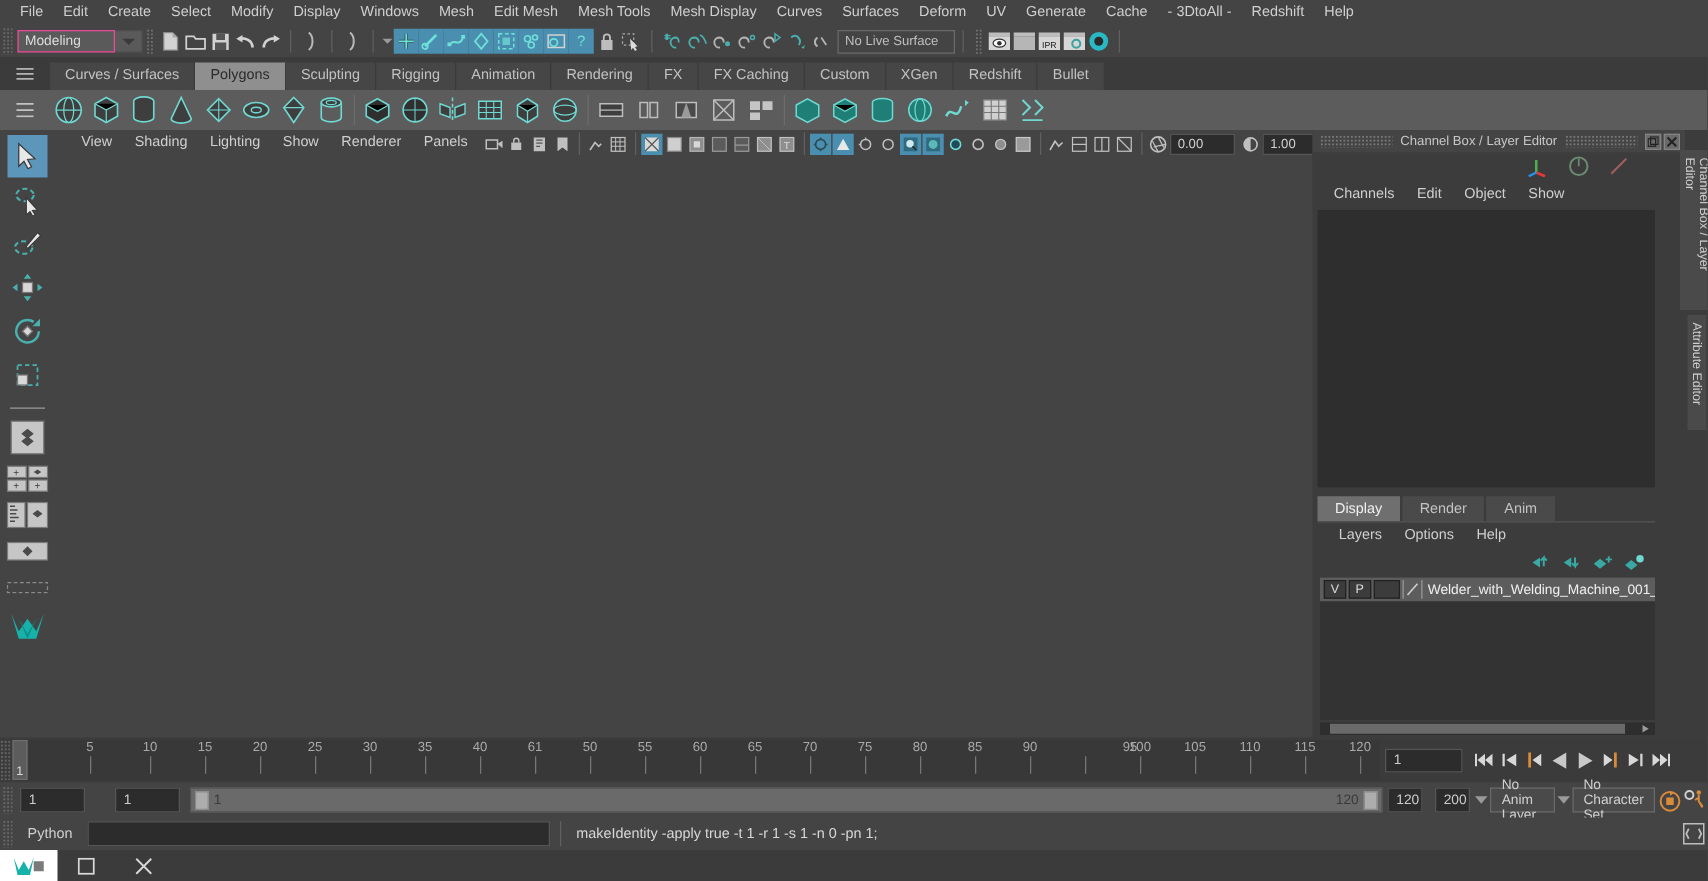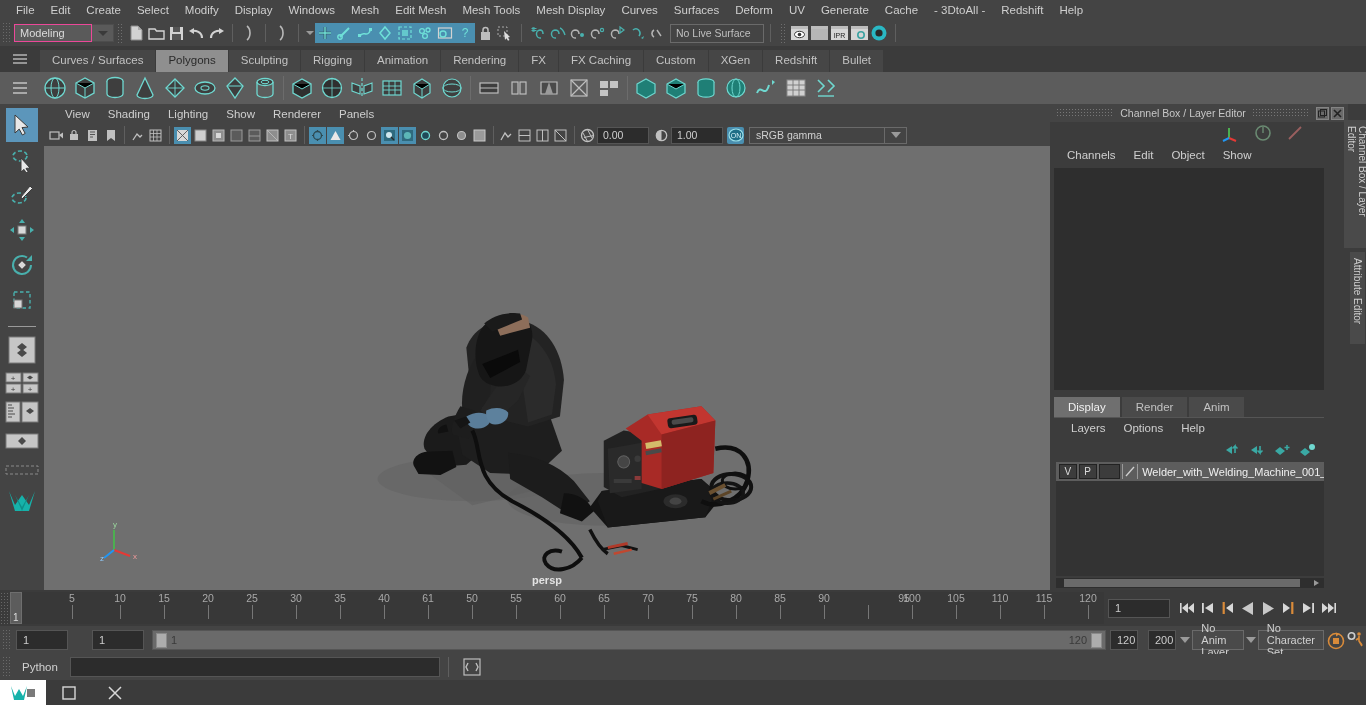--- a/index.html
+++ b/index.html
@@ -47,21 +47,21 @@
   .shelf-sidebtn { position:absolute; left:0; top:0; width:40px; height:32px; display:flex;align-items:center;justify-content:center;}
 
   
   .body { flex:1; display:flex; min-height:0; background:#444; }
   .toolbox { width:44px; background:#444; display:flex; flex-direction:column; align-items:center; padding-top:4px; }
   .tb { width:32px;height:34px;display:flex;align-items:center;justify-content:center;margin-bottom:1px;}
   .tb.sel { background:#5c96bb; }
   .tb-div { width:28px;height:1px;background:#9a9a9a;margin:8px 0 6px; }
   .tb-small { width:34px;height:26px;display:flex;align-items:center;justify-content:center;margin-bottom:3px;}
 
-  .center { flex:1; display:flex; flex-direction:column; min-width:0; background:#444; }
+  .center { flex:1; display:flex; flex-direction:row; min-width:0; background:#444; }
   .vpmenu { height:20px;background:#444;display:flex;align-items:center;padding-left:12px;flex:0 0 20px;}
   .vpmenu .mi { font-size:11.5px;color:#cfcfcf;padding:0 9px;line-height:20px;cursor:default;}
   .vptool { height:22px;background:#444;display:flex;align-items:center;padding-left:4px;flex:0 0 22px;}
   .vi { width:17px;height:17px;display:flex;align-items:center;justify-content:center;flex:0 0 17px;margin-right:1px;}
   .vi.on { background:#4a8fb0; }
   .vnum { width:52px;height:17px;background:#2c2c2c;border:1px solid #555;color:#cfcfcf;font-size:10.5px;
           display:flex;align-items:center;padding-left:5px;}
   .gamma { width:136px;height:17px;background:#444;border:1px solid #6a6a6a;color:#d0d0d0;font-size:10.5px;
            display:flex;align-items:center;padding-left:6px;}
   .gammabtn { width:22px;height:17px;background:#444;border:1px solid #6a6a6a;border-left:none;display:flex;align-items:center;justify-content:center;}
@@ -1213,20 +1213,21 @@
           </svg>
         </div>
     </div>
   </div>
 
   <div class="cmdline">
     <div class="gripdots" style="height:22px;"></div>
     <div class="cmd-lang">Python</div>
     <input class="cmd-input" style="color: rgb(221, 221, 221); font-size: 11px; padding-left: 6px; font-family: &quot;Liberation Sans&quot;, sans-serif;" value="">
     <div class="cmd-divider"></div>
+    <div class="cmd-result">makeIdentity -apply true -t 1 -r 1 -s 1 -n 0 -pn 1;</div>
     <div class="cmd-right">
       <svg width="18" height="18" viewBox="0 0 18 18">
           <rect x="1" y="1" width="16" height="16" fill="none" stroke="#bdbdbd" stroke-width="1.2"></rect>
           <path d="M5 5l-2 4 2 4M13 5l2 4-2 4" stroke="#bdbdbd" stroke-width="1.4" fill="none"></path>
         </svg>
       </div>
   </div>
 
   <div class="taskbar">
     <div class="tbi win">

